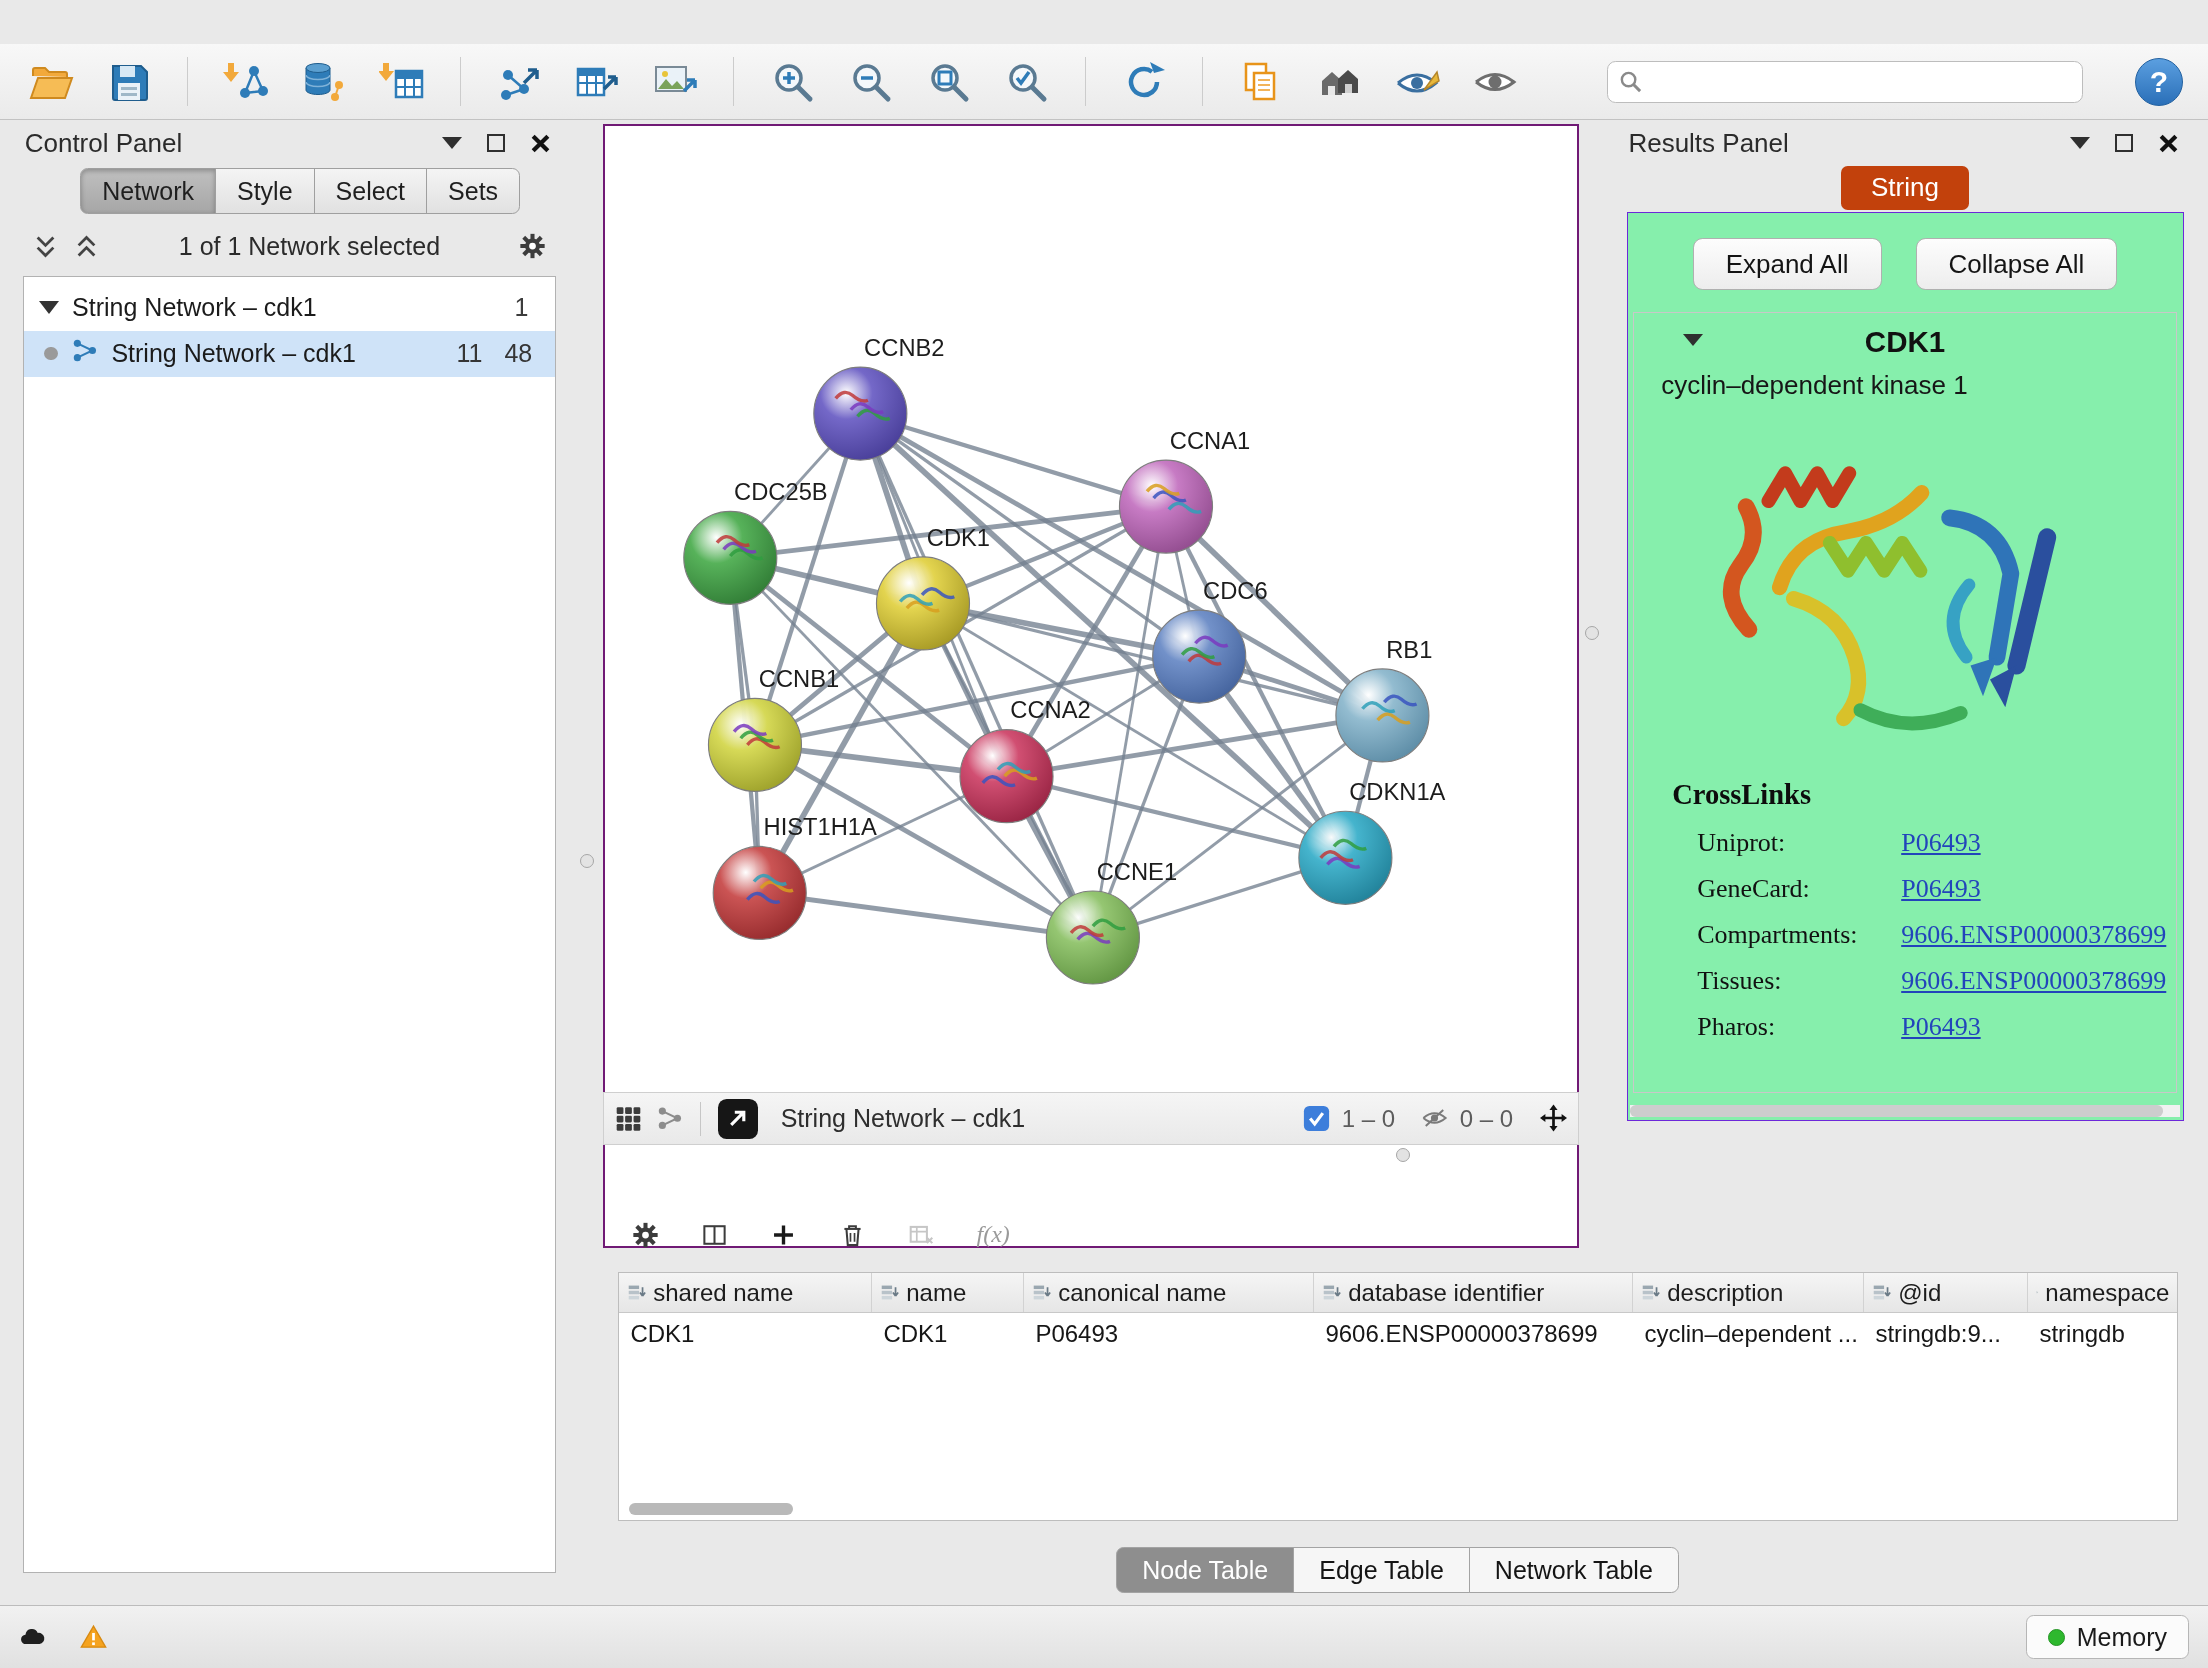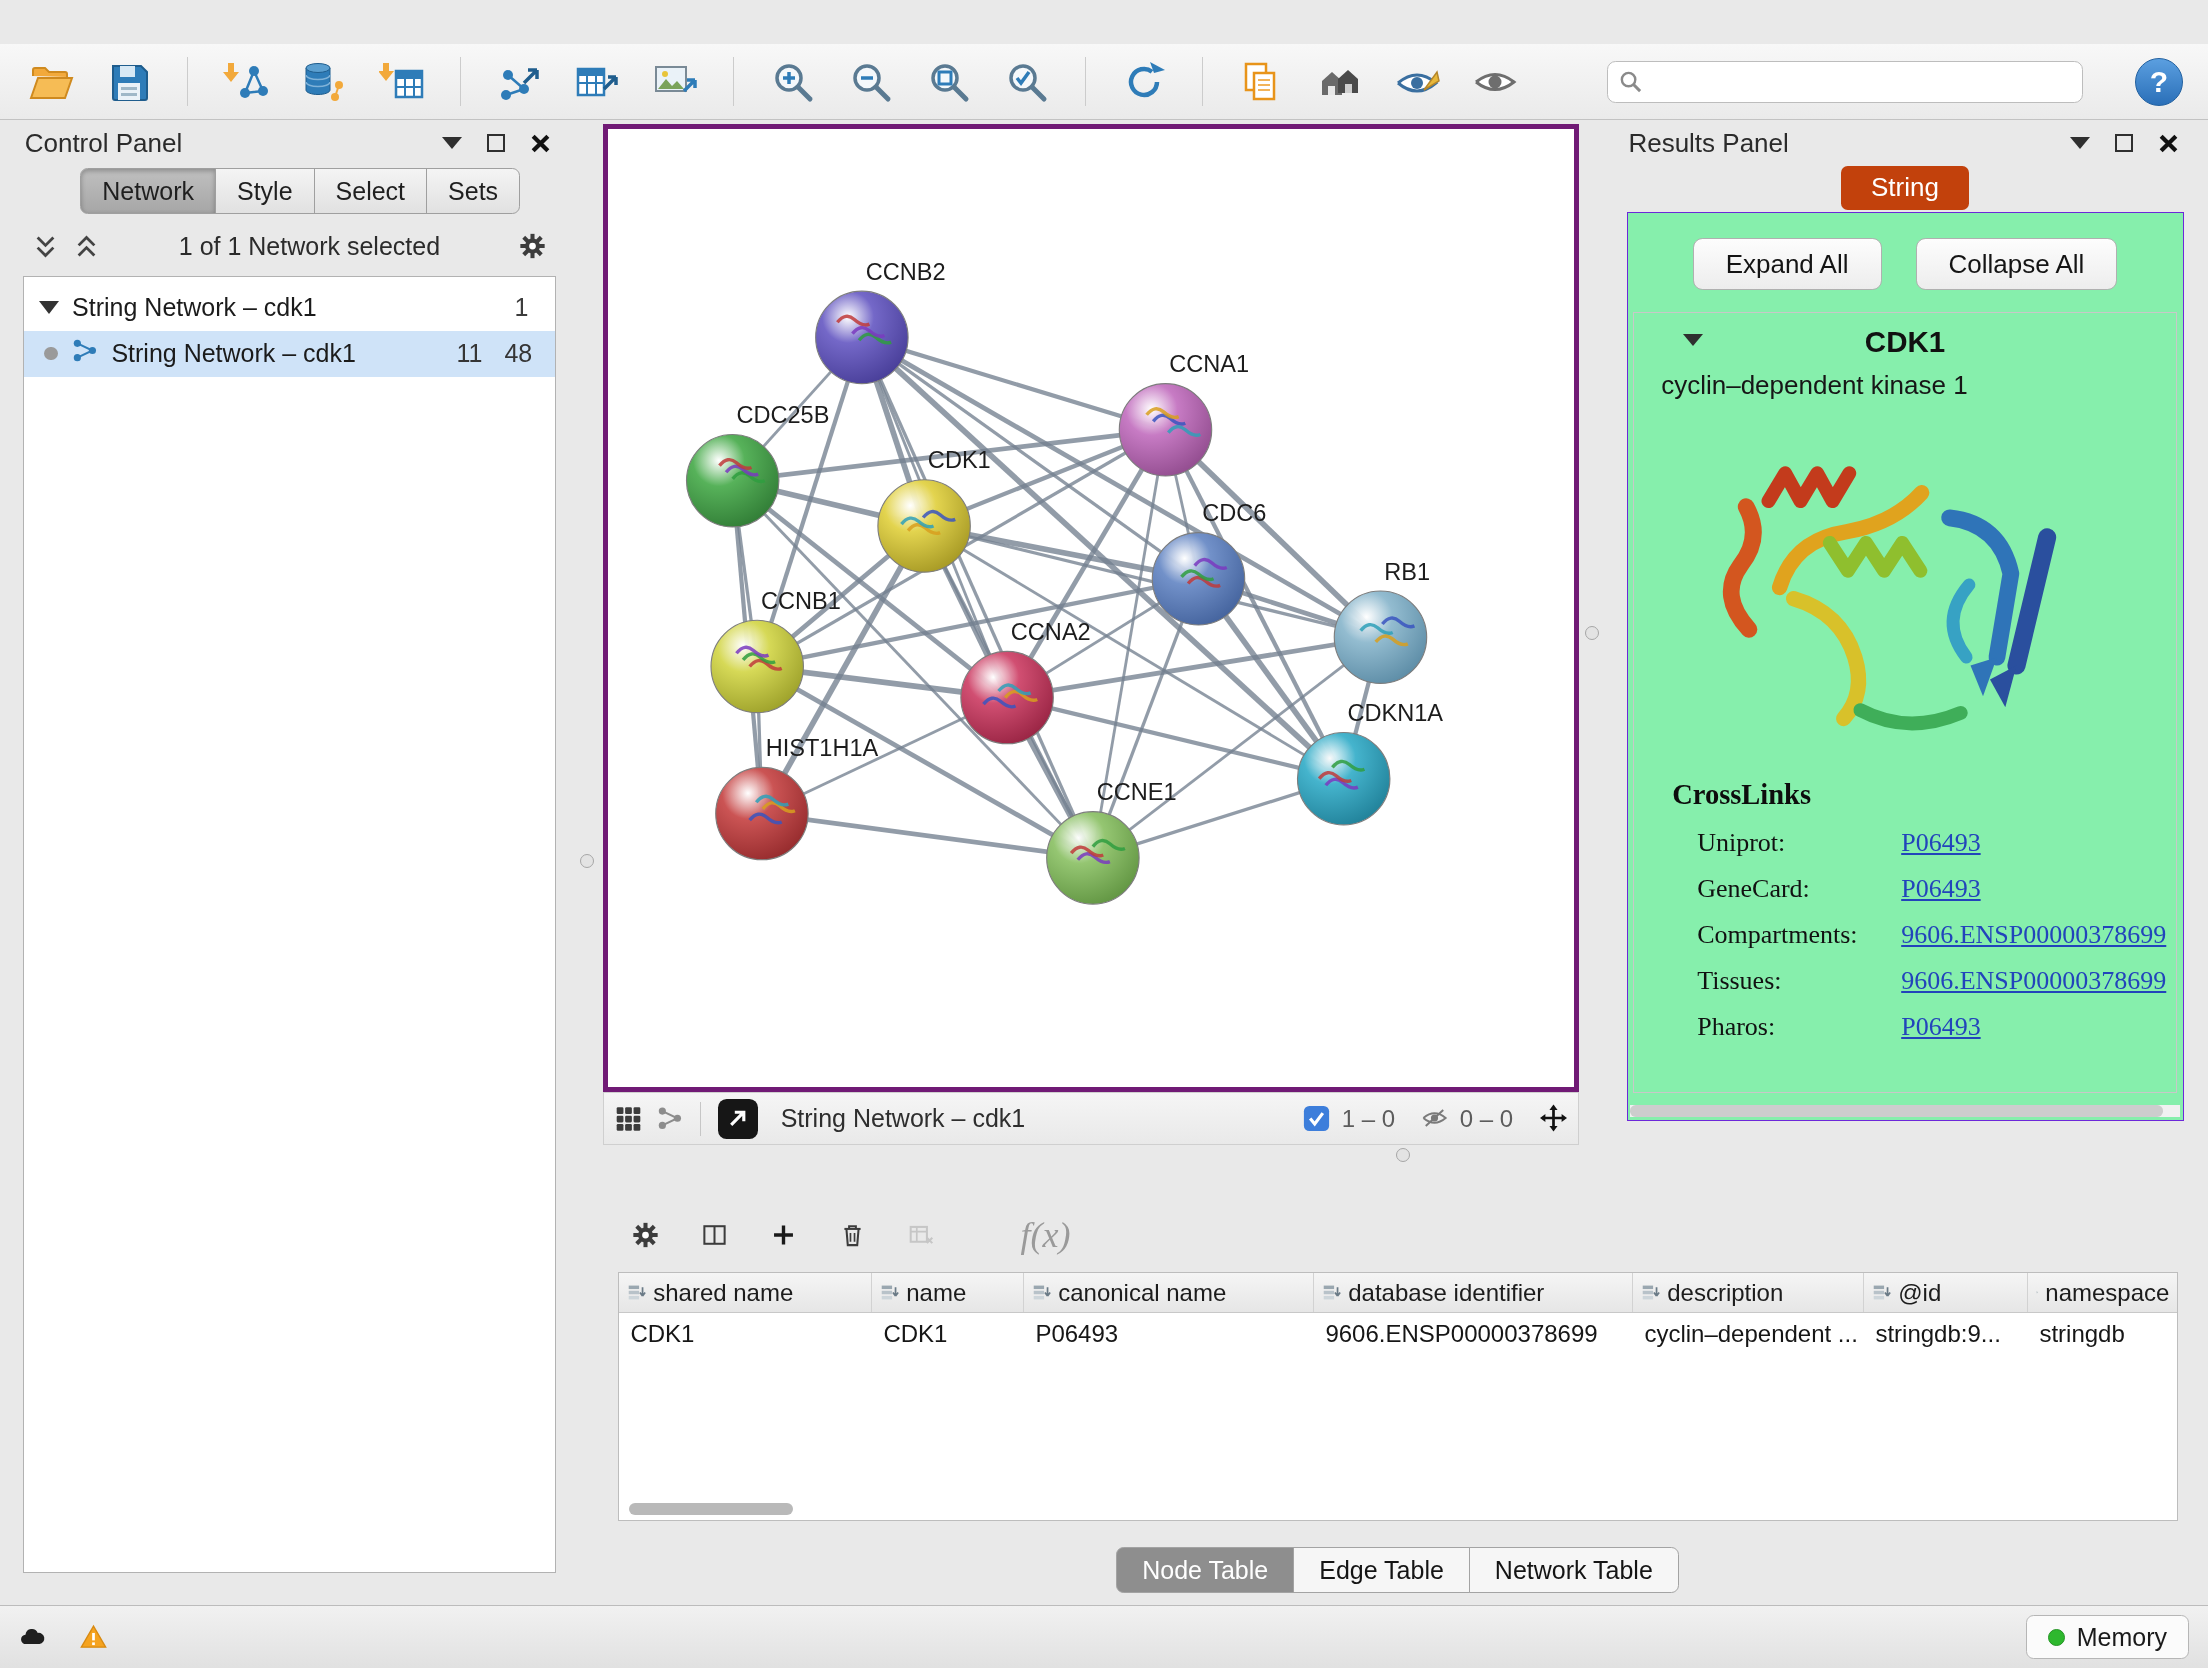--- a/index.html
+++ b/index.html
@@ -41,36 +41,36 @@
 .cp-status{flex:1;text-align:center;font-size:25px;color:#2b2b2b;}
 .cp-tree{position:absolute;top:152px;left:9.5px;right:9.5px;bottom:3.8px;background:#fff;border:1px solid #b2b2b2;padding-top:7.6px;}
 .tree-row{display:flex;align-items:center;height:46px;font-size:25px;color:#1b1b1b;padding:0 15px;gap:13.3px;}
 .tree-row.selected{background:#cfe3f8;}
 .tree-caret{width:0;height:0;border-left:10.5px solid transparent;border-right:10.5px solid transparent;border-top:13.3px solid #333;flex:none;}
 .tree-count{margin-left:auto;color:#3c3c3c;margin-right:11.4px;}
 .tree-bullet{width:13.3px;height:13.3px;border-radius:50%;background:#9a9a9a;flex:none;margin-left:5.7px;}
 .tree-counts{margin-left:auto;display:flex;gap:22px;margin-right:7.6px;color:#353535;}
 
 
-.net-canvas{position:absolute;left:603px;top:124px;width:976px;height:968px;background:#fff;border:5px solid #701a75;}
+.net-canvas{position:absolute;left:603px;top:124px;width:976px;height:1124px;background:#fff;border:2px solid #701a75;}
 .net-canvas svg{width:100%;height:100%;display:block;}
 .net-strip{position:absolute;left:603px;top:1092px;width:976px;height:53px;background:linear-gradient(#f5f5f5,#e9e9e9);border:1px solid #cfcfcf;display:flex;align-items:center;padding:0 11.4px;gap:13.3px;}
 .strip-sep{width:1px;height:34px;background:#c6c6c6;margin:0 3.8px;}
 .export-btn{width:40px;height:40px;border-radius:8.6px;background:#161616;display:flex;align-items:center;justify-content:center;flex:none;}
 .strip-title{font-size:25px;color:#2e2e2e;margin-left:9.5px;}
 .strip-right{margin-left:auto;display:flex;gap:11.4px;}
 .strip-count{font-size:24px;color:#5c5c5c;margin-right:15px;}
 
 
 .handle{position:absolute;width:14.3px;height:14.3px;border-radius:50%;background:#e3e3e3;border:1px solid #a6a6a6;}
 
 
 .table-panel{position:absolute;left:603px;top:1162px;width:1590px;height:439px;}
 .tp-toolbar{position:absolute;top:42px;left:28.5px;height:61px;display:flex;align-items:center;gap:42px;}
-.fx{font-size:36px;color:#9a9a9a;font-style:italic;font-family:"Liberation Serif",serif;margin-left:44px;}
+.fx{font-size:24px;color:#9a9a9a;font-style:italic;font-family:"Liberation Serif",serif;}
 .tp-table{position:absolute;left:15px;right:15px;top:110px;height:249px;background:#fff;border:1px solid #bdbdbd;overflow:hidden;}
 .tp-thead{display:flex;height:40px;background:linear-gradient(#f5f5f5,#e6e6e6);border-bottom:1px solid #c8c8c8;}
 .th{display:flex;align-items:center;gap:7.6px;padding:0 7.6px;border-right:1px solid #d2d2d2;font-size:24px;color:#1c1c1c;overflow:hidden;white-space:nowrap;flex:none;}
 .th.last{flex:1;border-right:none;}
 .tr{display:flex;height:40px;}
 .td{padding:6.7px 11.4px;font-size:24px;color:#161616;overflow:hidden;white-space:nowrap;flex:none;}
 .td.last{flex:1;}
 .tp-hthumb{position:absolute;left:9.5px;bottom:4.8px;width:164px;height:12.4px;border-radius:6.7px;background:#b9b9b9;}
 .tp-tabs{position:absolute;left:0;right:0;bottom:7.6px;display:flex;justify-content:center;}
 .tp-tab{padding:7.6px 25px;font-size:25px;border:1px solid #a3a3a3;margin-left:-1px;background:#f6f6f6;color:#141414;}

